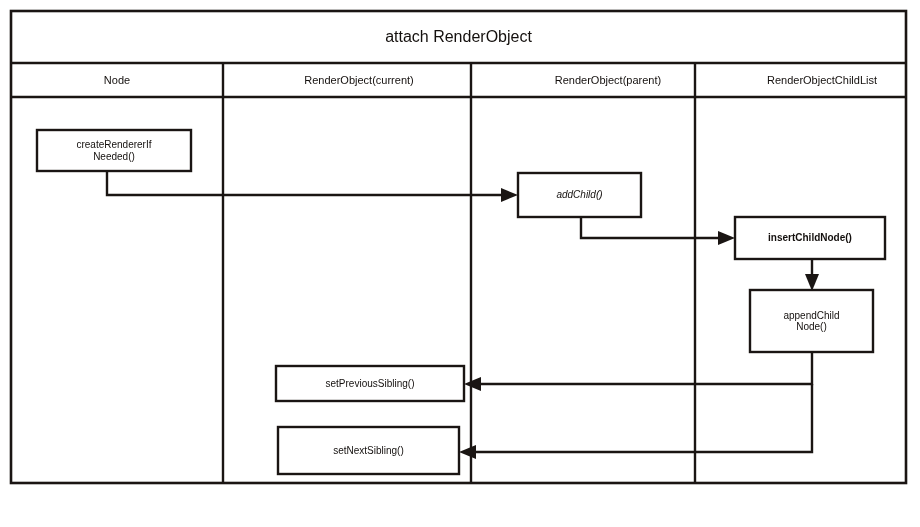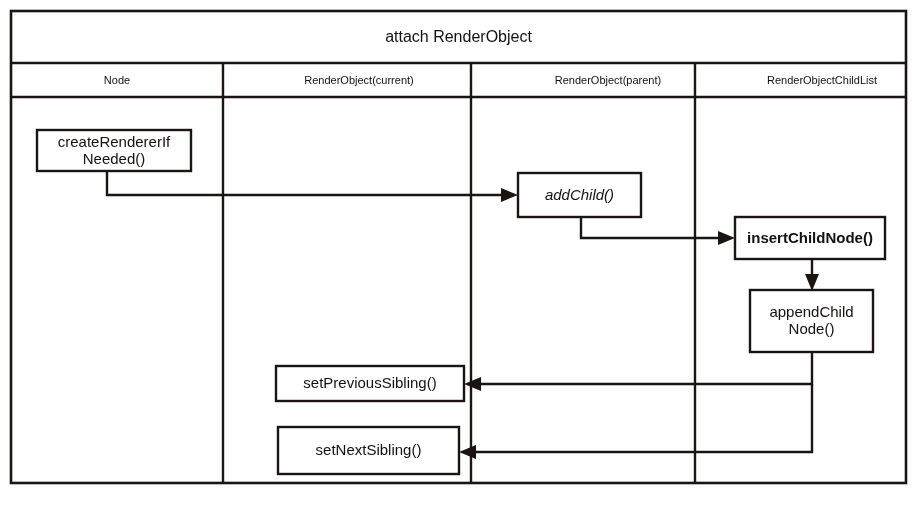--- a/index.html
+++ b/index.html
@@ -73,21 +73,21 @@
   }
   .col-lbl {
     font-size: 11px;
     top: 63px;
     height: 34px;
     display: flex;
     align-items: center;
     justify-content: center;
   }
   .box-lbl {
-    font-size: 15px;
+    font-size: 10px;
     display: flex;
     align-items: center;
     justify-content: center;
   }
 </style>
 </head>
 <body>
 
 <div id="canvas">
 

